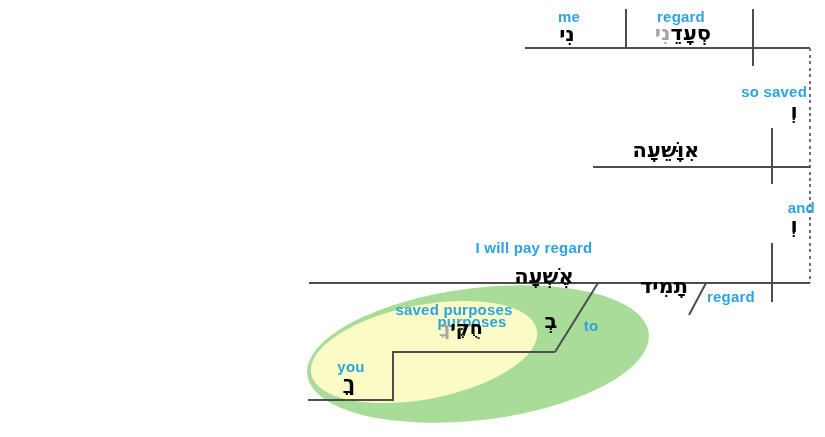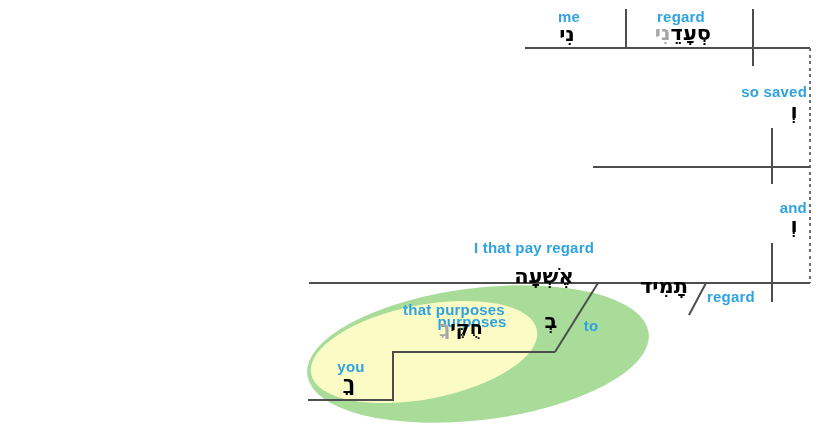--- a/index.html
+++ b/index.html
@@ -54,33 +54,34 @@
   </svg>
 
   <div class="lbl en c" style="left:569px;top:9px">me</div>
   <div class="lbl he c" style="left:567px;top:23px">נִי</div>
   <div class="lbl en c" style="left:681px;top:9px">regard</div>
   <div class="lbl he c" style="left:683px;top:22px"><span>סְעָדֵ</span><span class="sfx">נִי</span></div>
 
   <div class="lbl en" style="right:18px;top:84px">so saved</div>
   <div class="lbl he c" style="left:794px;top:100px">וְ</div>
 
+  <div class="lbl he c" style="left:666px;top:139px">אִוָּשֵׁעָה</div>
 
-  <div class="lbl en" style="right:18px;top:200px">and</div>
+  <div class="lbl en" style="right:10px;top:200px">and</div>
   <div class="lbl he c" style="left:794px;top:214px">וְ</div>
 
-  <div class="lbl en c" style="left:534px;top:240px">I that pay regard</div>
+  <div class="lbl en c" style="left:534px;top:240px">I will pay regard</div>
   <div class="lbl he c" style="left:544px;top:265px">אֶשְׁעָה</div>
 
   <div class="lbl he c" style="left:664px;top:275px">תָמִיד</div>
   <div class="lbl en" style="left:707px;top:289px">regard</div>
 
   <div class="lbl he c" style="left:551px;top:310px">בְ</div>
   <div class="lbl en c" style="left:591px;top:318px">to</div>
 
-  <div class="lbl en c" style="left:454px;top:302px">that purposes</div>
+  <div class="lbl en c" style="left:454px;top:302px">saved purposes</div>
   <div class="lbl en c" style="left:472px;top:314px">purposes</div>
   <div class="lbl he he-sm c" style="left:461px;top:318px"><span>חֻקֶּי</span><span class="sfx">ךָ</span></div>
 
   <div class="lbl en c" style="left:351px;top:359px">you</div>
   <div class="lbl he c" style="left:349px;top:372px">ךָ</div>
 
 </div>
 
 </body></html>

